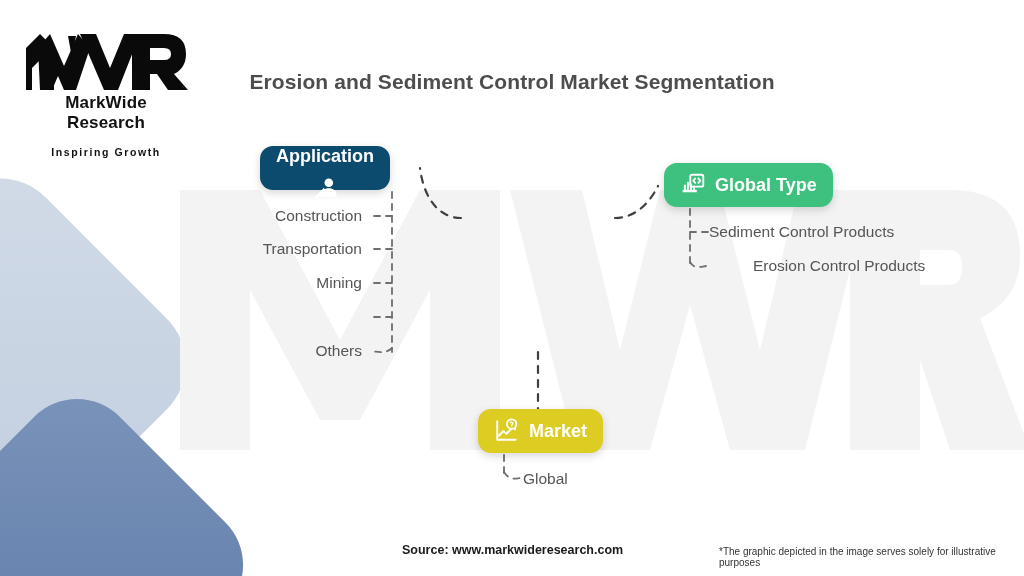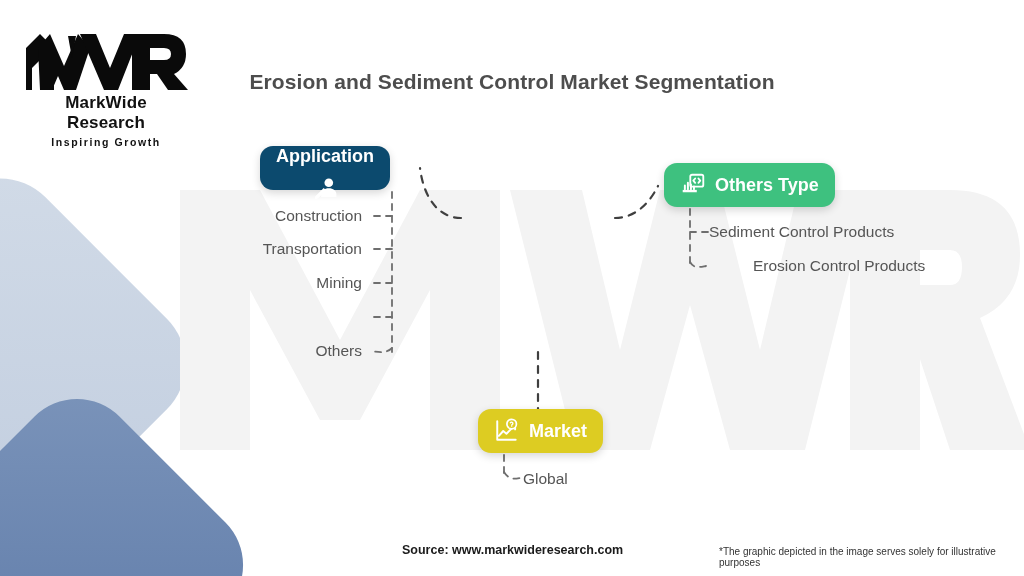--- a/index.html
+++ b/index.html
@@ -44,21 +44,21 @@
 
   
   .logo { position: absolute; left: 24px; top: 32px; z-index: 5; width: 220px; }
   .logo-mark { display:block; }
   .logo-name {
     font-size: 17px; font-weight: bold; color: #111;
     letter-spacing: .2px; text-align: center; width: 164px; margin-top: 1px;
   }
   .logo-tag {
     font-size: 10.5px; color: #111; letter-spacing: 1.6px;
-    text-align: center; width: 164px; margin-top: 3px; font-weight: bold;
+    text-align: center; width: 164px; margin-top: 13px; font-weight: bold;
   }
 
   
   .title {
     position: absolute; left: 0; top: 70px; width: 1024px;
     text-align: center; z-index: 5;
     font-size: 21px; font-weight: bold; color: #4d4d4d;
     letter-spacing: .1px;
   }
 
@@ -185,21 +185,21 @@
 
   <div class="pill" id="pill-product">
     <span class="pill-icon">
       <svg width="26" height="26" viewBox="0 0 24 24" fill="none" stroke="#ffffff" stroke-width="1.7" stroke-linecap="round" stroke-linejoin="round">
         <rect x="9.5" y="2.5" width="12" height="11" rx="1.6" fill="none"></rect>
         <path d="M14 6 L12.3 8 L14 10 M17 6 L18.7 8 L17 10"></path>
         <path d="M2.5 16.5 h13 v2.2 h-13 z" fill="#ffffff" stroke="none"></path>
         <path d="M4.5 16 v-3.5 M7.3 16 v-6 M10.1 16 v-4.6 M12.9 16 v-2.6" stroke-width="1.8"></path>
       </svg>
     </span>
-    <span class="pill-label">Others Type</span>
+    <span class="pill-label">Global Type</span>
   </div>
   <div class="leaf" style="left:709px; top:223px;">Sediment Control Products</div>
   <div class="leaf" style="left:709px; top:257px;margin-left:44px;">Erosion Control Products</div>
 
   <div class="pill" id="pill-region">
     <span class="pill-icon">
       <svg width="26" height="26" viewBox="0 0 24 24" fill="none" stroke="#ffffff" stroke-width="1.8" stroke-linecap="round" stroke-linejoin="round">
         <path d="M3 3 v17 h17"></path>
         <path d="M4.5 16.5 L8.5 12 L11.5 14.5 L19 7"></path>
         <path d="M16 7 h3.5 v3.5"></path>

